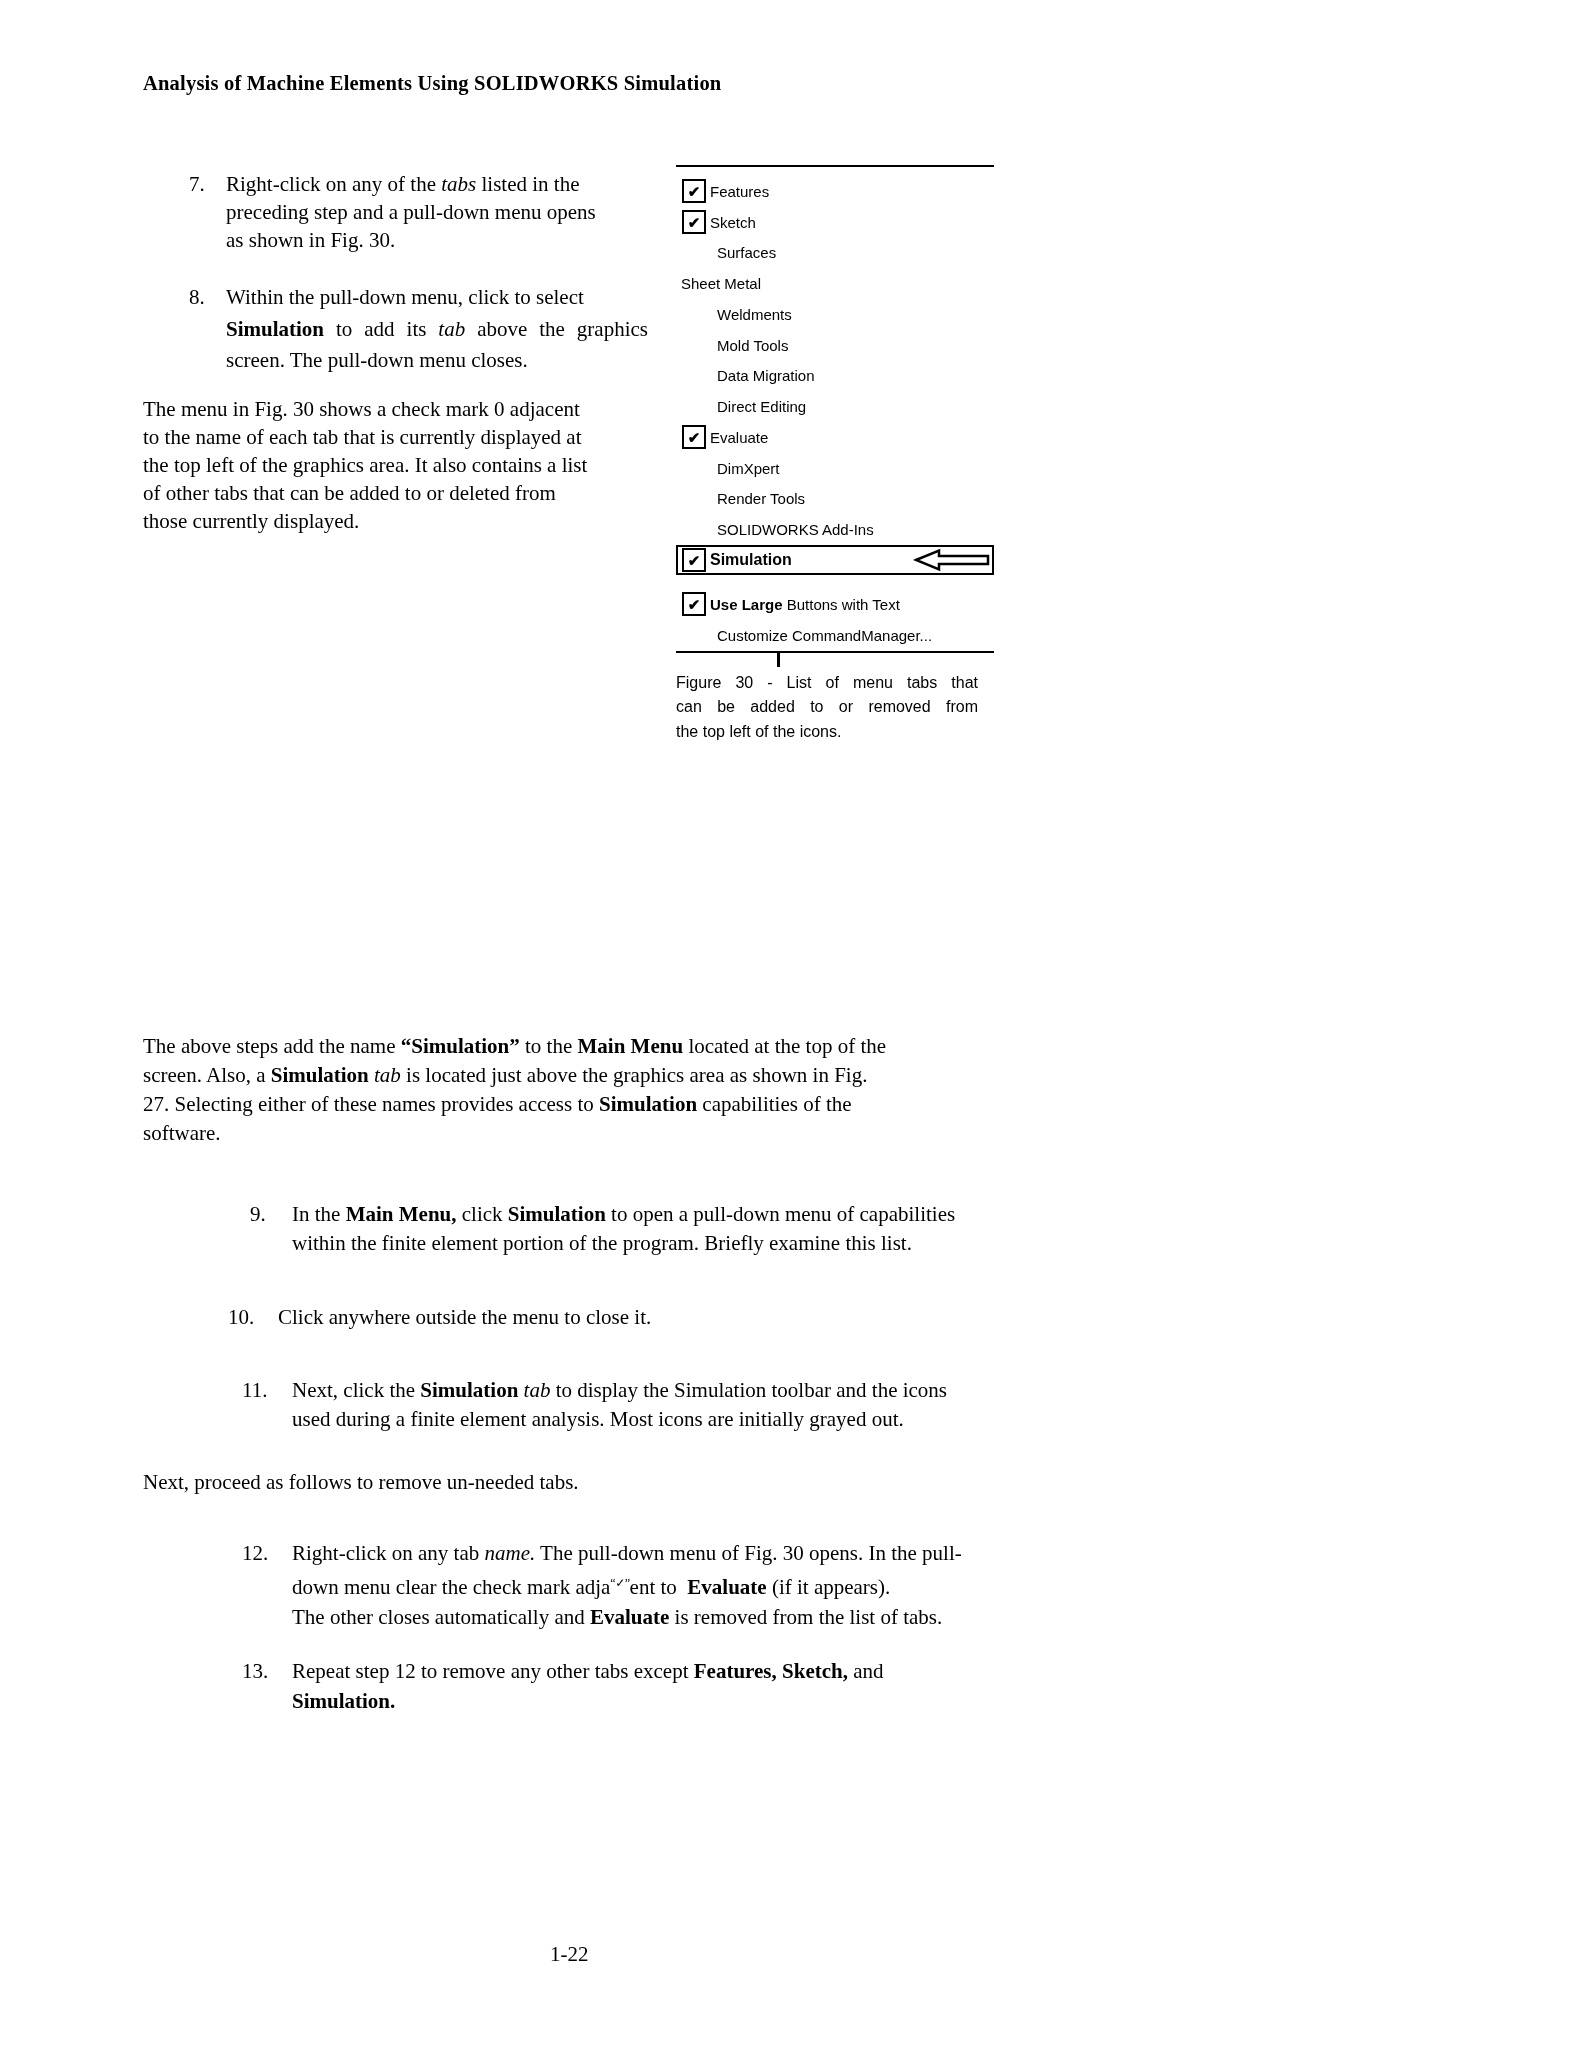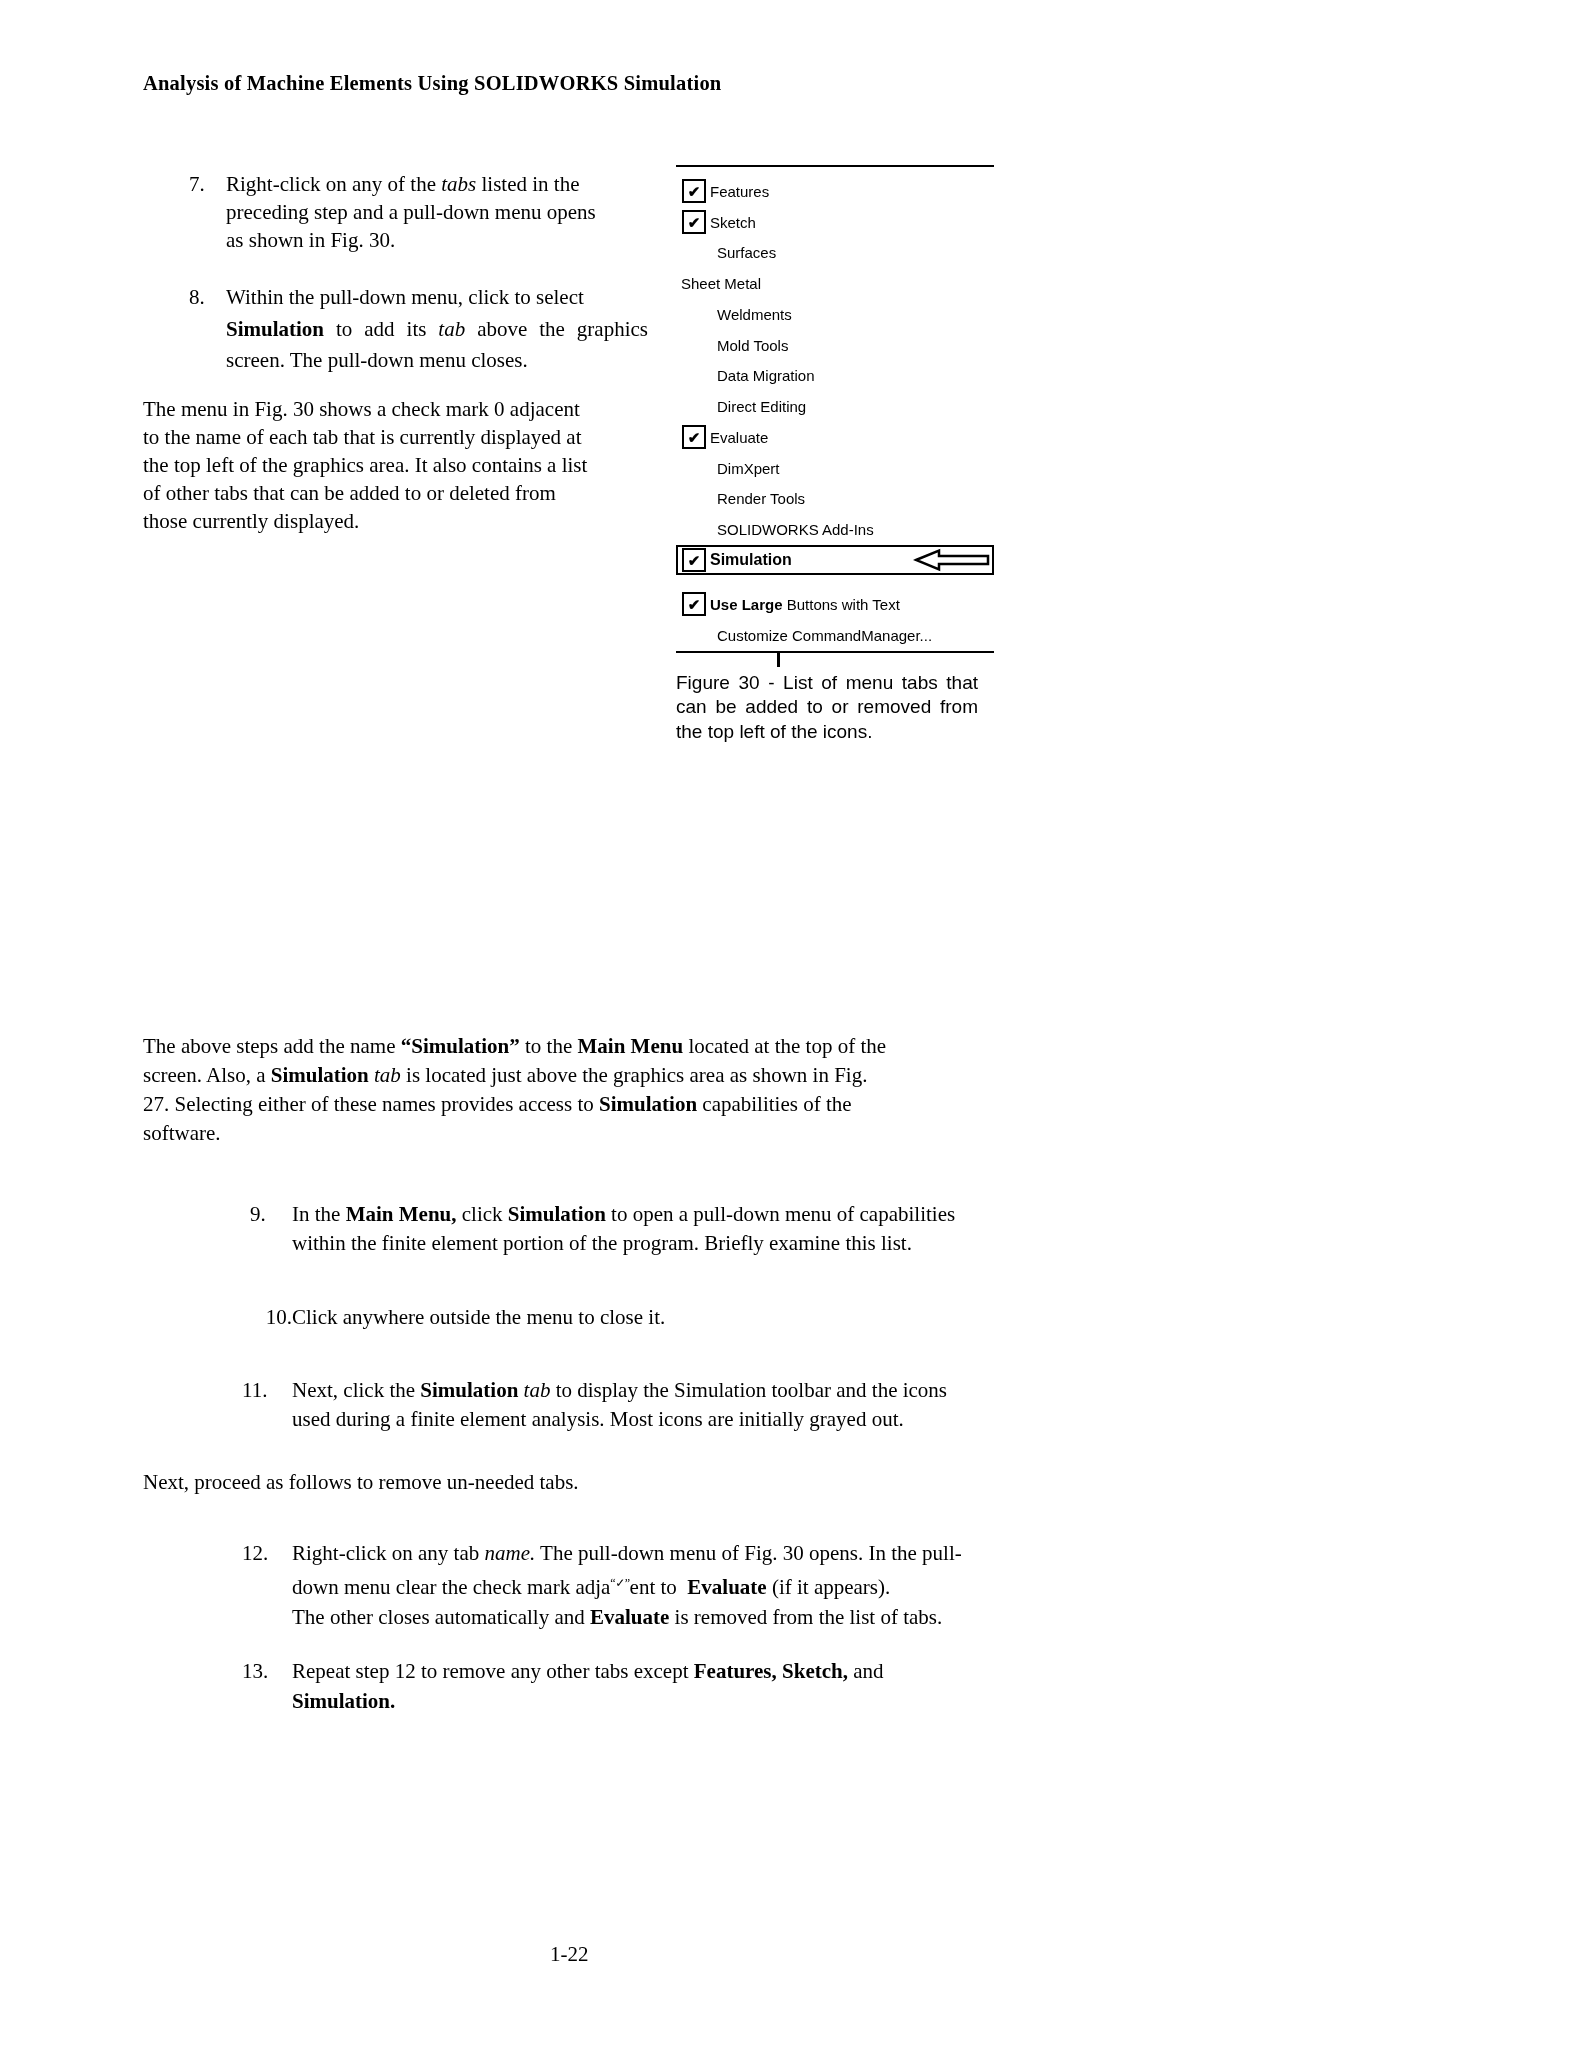--- a/index.html
+++ b/index.html
@@ -36,21 +36,21 @@
               font-size:15px; font-weight:bold; margin-left:6px; line-height:1; }
   .menu-label { margin-left:4px; font-size:15px; white-space:nowrap; }
   .menu-label.indent { margin-left:41px; }
   .menu-label.offset { margin-left:5px; }
   .menu-row.highlighted { border:2.5px solid #000; height:30px; background:#fff; }
   .menu-row.highlighted .checkbox { margin-left:4px; }
   .menu-row.highlighted .menu-label { font-weight:bold; font-size:16px; }
   .arrow-wrap { position:absolute; right:1px; top:50%; transform:translateY(-50%); line-height:0; }
   .fig-gap { height:14px; }
   .tick { width:2.5px; height:14px; background:#000; margin-left:101px; }
-  .caption { margin-top:4px; width:302px; font-size:19px; line-height:24.5px; }
+  .caption { margin-top:4px; width:302px; font-size:16px; line-height:24.5px; }
   .caption-line { text-align:justify; text-align-last:justify; white-space:normal; }
   .caption-line.last { text-align-last:left; }
 
   .page-number { font-size:21px; }
 </style>
 </head>
 <body>
 
 <div class="page">
 
@@ -159,21 +159,21 @@
     </div>
 
   <div class="abs step body-text lh29" style="left:242px; top:1200px;">
     <div class="step-num numw50" style="padding-left:8px;">9.</div>
     <div class="step-lines">
         <div class="tline"><span>In the </span><span class="b">Main Menu,</span><span> click </span><span class="b">Simulation</span><span> to open a pull-down menu of capabilities</span></div>
         <div class="tline"><span>within the finite element portion of the program. Briefly examine this list.</span></div>
       </div>
   </div>
 
-  <div class="abs step body-text lh29" style="left:242px; top:1303px;text-align:right;">
+  <div class="abs step body-text lh29" style="left:228px; top:1303px;">
     <div class="step-num numw50">10.</div>
     <div class="step-lines">
         <div class="tline"><span>Click anywhere outside the menu to close it.</span></div>
       </div>
   </div>
 
   <div class="abs step body-text lh29" style="left:242px; top:1376px;">
     <div class="step-num numw50">11.</div>
     <div class="step-lines">
         <div class="tline"><span>Next, click the </span><span class="b">Simulation</span><span> </span><span class="i">tab</span><span> to display the Simulation toolbar and the icons</span></div>

